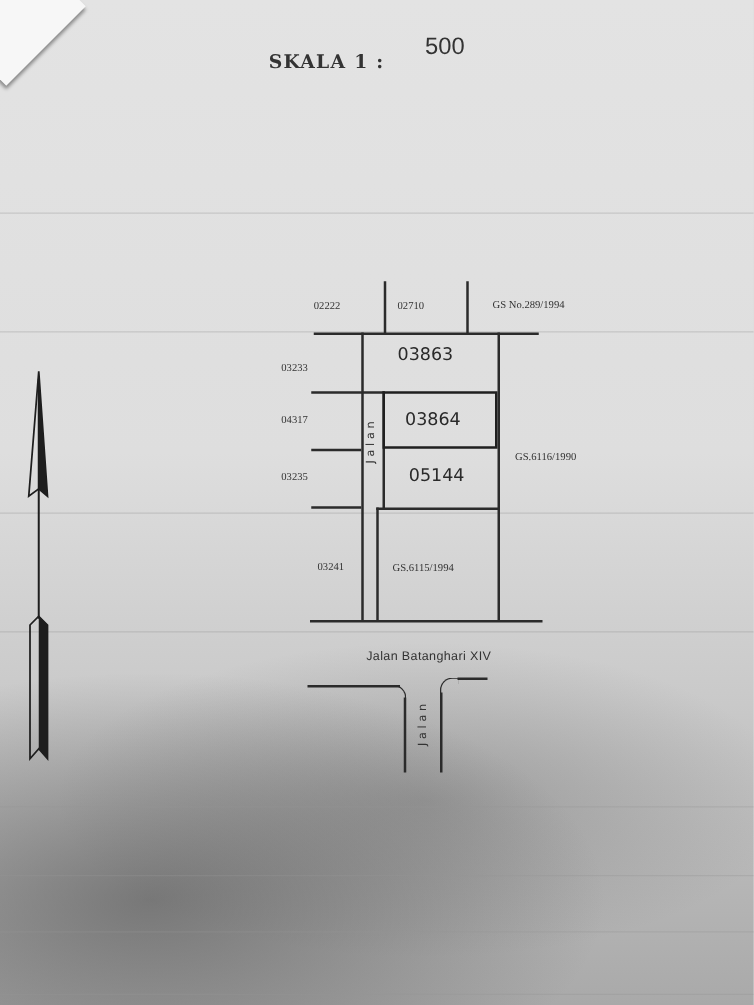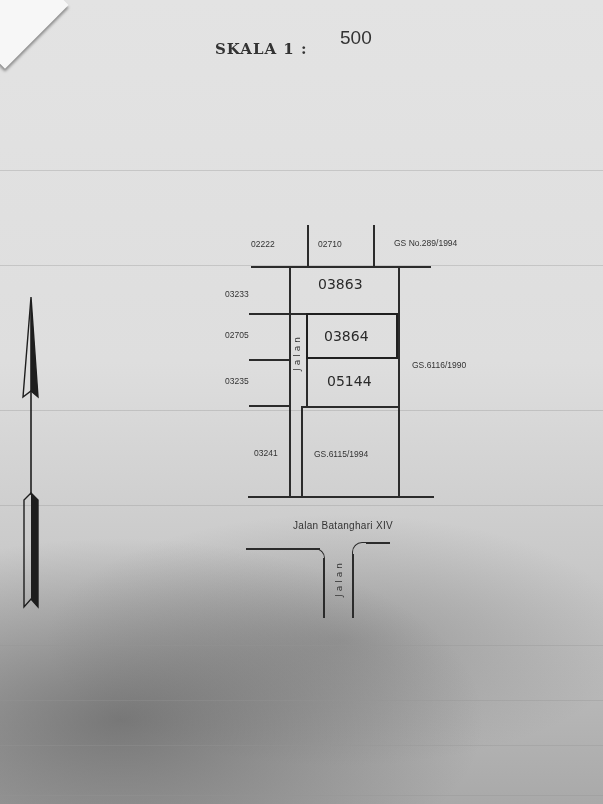--- a/index.html
+++ b/index.html
@@ -23,21 +23,21 @@
   }
   .scale-label {
     position: absolute; left: 215px; top: 40px;
     font-family: "DejaVu Serif", serif; font-weight: bold; font-size: 15px; letter-spacing: 1px; color: #333;
   }
   .scale-value {
     position: absolute; left: 340px; top: 27px;
     font-family: "Liberation Sans", sans-serif; font-size: 19px; color: #333; text-align: center;
   }
   .line { position: absolute; background: #2b2b2b; }
-  .lbl { position: absolute; font-family: Liberation Sans, sans-serif; font-size: 8.5px; color: #333; white-space: nowrap; }
+  .lbl { position: absolute; font-family: Liberation Serif, serif; font-size: 8.5px; color: #333; white-space: nowrap; }
   .parcel-lbl { position: absolute; font-family: "DejaVu Sans", sans-serif; font-size: 14px; color: #2a2a2a; white-space: nowrap; }
   .vert-text {
     position: absolute; font-family: "DejaVu Sans", sans-serif; font-size: 9px; color: #333;
     writing-mode: vertical-rl; letter-spacing: 3px; transform: rotate(180deg);
   }
   .street-lbl { position: absolute; font-family: Liberation Sans, sans-serif; font-size: 10px; color: #333; white-space: nowrap; letter-spacing: 0.3px; }
   .north-arrow { position: absolute; left: 14px; top: 295px; }
 </style>
 </head>
 <body>
@@ -79,21 +79,21 @@
     <div style="position:absolute;left:306px;top:313px;width:92px;height:46px;border:2px solid #1f1f1f;box-sizing:border-box"></div>
 
     <div class="line" style="left:301px;top:406px;width:98px;height:1.5px"></div>
 
     <div class="line" style="left:248px;top:496px;width:186px;height:1.5px"></div>
 
     <div class="lbl" style="left:251px;top:239px">02222</div>
     <div class="lbl" style="left:318px;top:239px">02710</div>
     <div class="lbl" style="left:394px;top:238px">GS No.289/1994</div>
     <div class="lbl" style="left:225px;top:289px">03233</div>
-    <div class="lbl" style="left:225px;top:330px">02705</div>
+    <div class="lbl" style="left:225px;top:330px">04317</div>
     <div class="lbl" style="left:225px;top:376px">03235</div>
     <div class="lbl" style="left:254px;top:448px">03241</div>
     <div class="lbl" style="left:412px;top:360px">GS.6116/1990</div>
 
     <div class="parcel-lbl" style="left:318px;top:276px">03863</div>
     <div class="parcel-lbl" style="left:324px;top:328px">03864</div>
     <div class="parcel-lbl" style="left:327px;top:373px">05144</div>
     <div class="lbl" style="left:314px;top:449px">GS.6115/1994</div>
 
     <div class="vert-text" style="left:292px;top:334px">Jalan</div>

